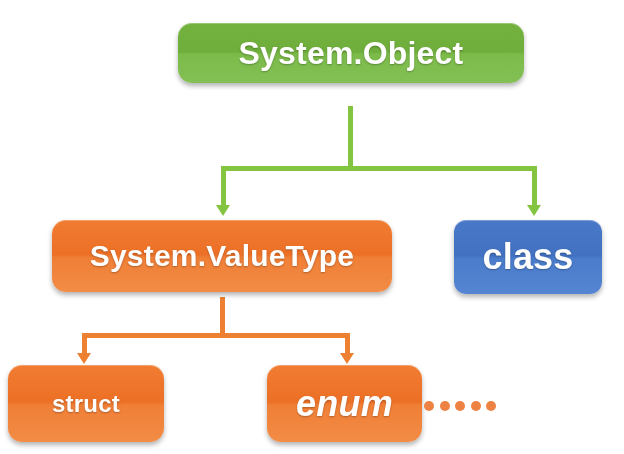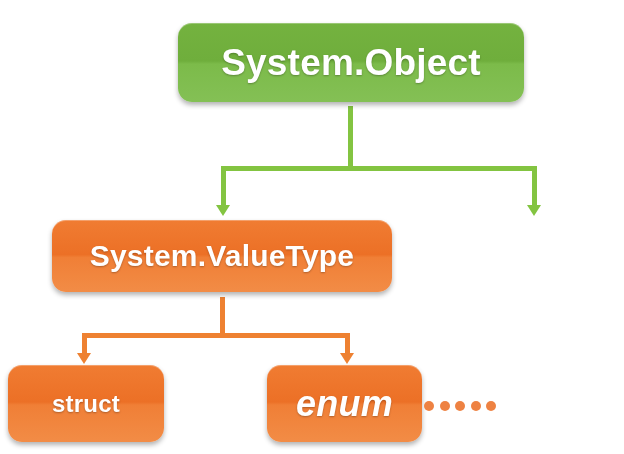--- a/index.html
+++ b/index.html
@@ -31,22 +31,22 @@
     box-sizing: border-box;
     white-space: nowrap;
     z-index: 3;
   }
 
   
   .node-root {
     left: 178px;
     top: 23px;
     width: 346px;
-    height: 79px;
-    font-size: 37px;
+    height: 60px;
+    font-size: 32px;
     background: linear-gradient(180deg, #74b23f 0%, #6fae3c 48%, #7cbb4a 52%, #84c055 100%);
   }
 
   
   .node-valuetype {
     left: 52px;
     top: 220px;
     width: 340px;
     height: 72px;
     font-size: 30px;
@@ -155,20 +155,21 @@
     <div class="arrow arrow-orange" style="left:77px; top:353px;"></div>
 
     <div class="v-line orange-stroke" style="left:345px; top:333px; width:5px; height:22px;"></div>
     <div class="arrow arrow-orange" style="left:340px; top:353px;"></div>
   </div>
 
   <div class="node node-root">System.Object</div>
 
   <div class="node node-valuetype">System.ValueType</div>
 
+  <div class="node node-class">class</div>
 
   <div class="node node-struct">struct</div>
 
   <div class="node node-enum">enum</div>
 
   <div class="ellipsis">
     <span></span>
     <span></span>
     <span></span>
     <span></span>

